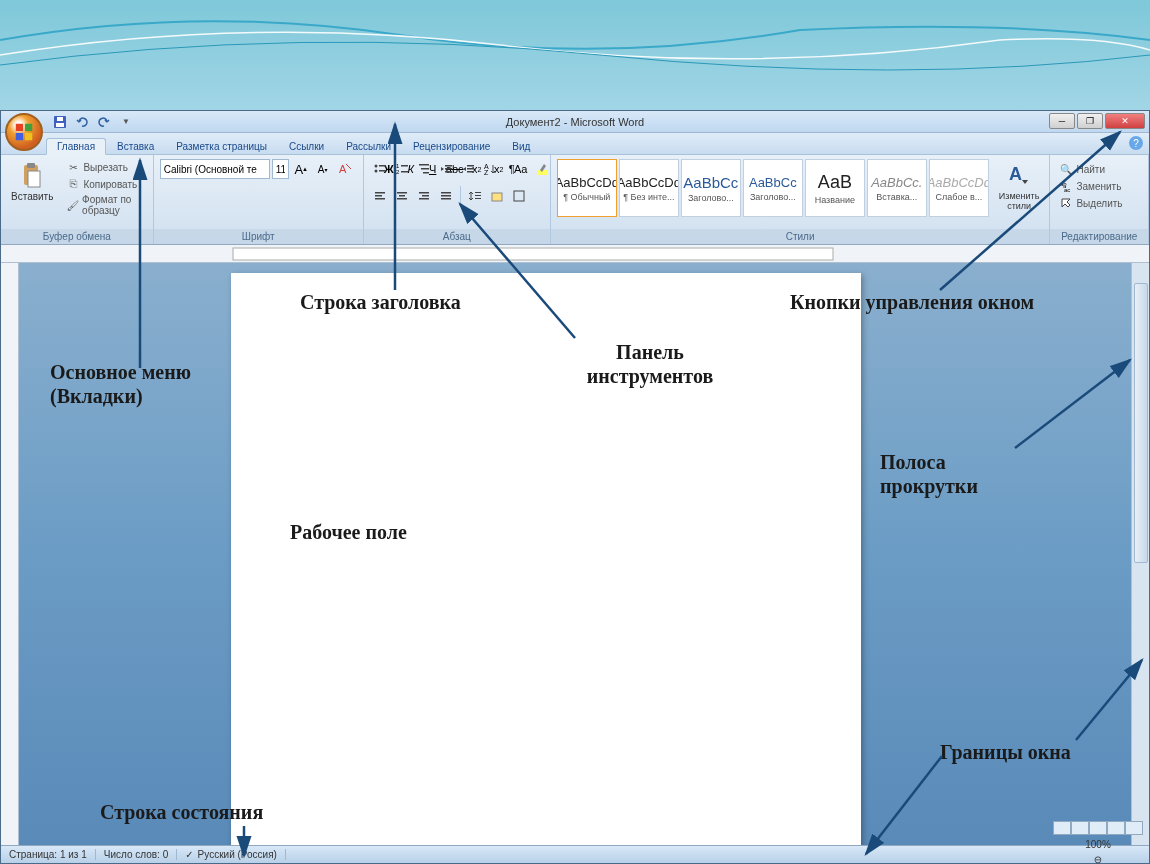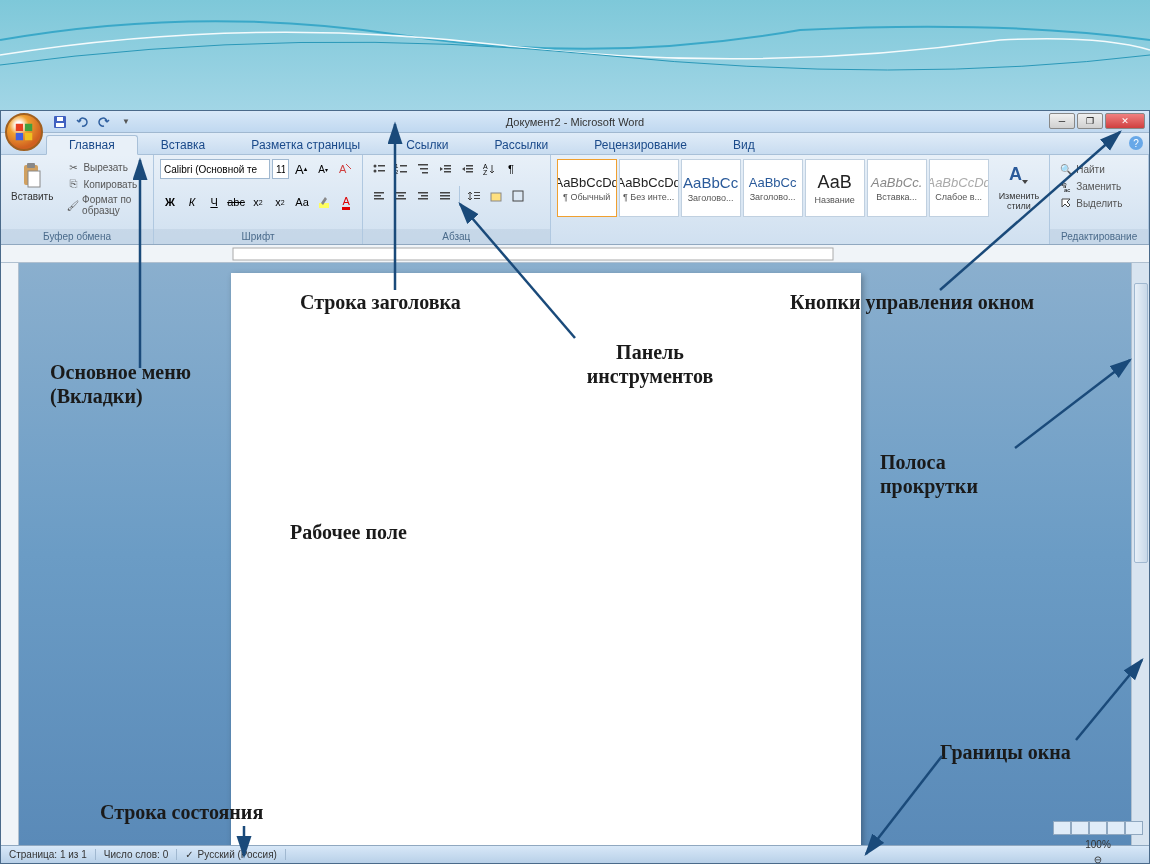--- a/index.html
+++ b/index.html
@@ -9,21 +9,21 @@
 .title-bar { height: 22px; background: linear-gradient(180deg, #d8e8f8 0%, #c0d8f0 100%); border-bottom: 1px solid #a0b8d0; display: flex; align-items: center; position: relative; }
 .office-button { width: 38px; height: 38px; border-radius: 50%; background: radial-gradient(circle at 35% 30%, #fff 10%, #f0a030 30%, #d06020 70%); position: absolute; left: 4px; top: 2px; z-index: 10; border: 2px solid #a06020; display: flex; align-items: center; justify-content: center; }
 .office-button svg { width: 22px; height: 22px; }
 .qat { margin-left: 50px; display: flex; gap: 4px; align-items: center; }
 .qat-btn { width: 18px; height: 18px; display: flex; align-items: center; justify-content: center; cursor: pointer; }
 .title-text { position: absolute; left: 50%; transform: translateX(-50%); font-size: 11px; color: #333; }
 .window-controls { position: absolute; right: 4px; top: 2px; display: flex; gap: 2px; }
 .win-ctrl { width: 26px; height: 16px; border: 1px solid #888; background: linear-gradient(180deg, #f0f0f0, #d0d0d0); display: flex; align-items: center; justify-content: center; font-size: 9px; cursor: pointer; border-radius: 2px; }
 .win-ctrl.close { background: linear-gradient(180deg, #f08080, #d04040); color: #fff; width: 40px; }
 .ribbon-tabs { height: 22px; background: linear-gradient(180deg, #e0ecf8, #c8dcf0); display: flex; align-items: flex-end; padding-left: 45px; border-bottom: 1px solid #a8c0d8; position: relative; }
-.tab { padding: 2px 22px; font-size: 12px; color: #1a4a8a; cursor: pointer; border: 1px solid transparent; border-bottom: none; }
+.tab { padding: 2px 10px; font-size: 10px; color: #1a4a8a; cursor: pointer; border: 1px solid transparent; border-bottom: none; }
 .tab.active { background: #e8f0f8; border: 1px solid #a8c0d8; border-bottom: 1px solid #e8f0f8; border-radius: 3px 3px 0 0; position: relative; top: 1px; }
 .help-btn { position: absolute; right: 6px; top: 3px; width: 14px; height: 14px; border-radius: 50%; background: #68a8e8; color: #fff; font-size: 10px; display: flex; align-items: center; justify-content: center; cursor: pointer; }
 .ribbon { height: 90px; background: linear-gradient(180deg, #e8f0f8 0%, #d0e0f0 100%); border-bottom: 1px solid #90a8c0; display: flex; }
 .ribbon-group { border-right: 1px solid #b0c8e0; display: flex; flex-direction: column; position: relative; padding: 2px 4px 0 4px; }
 .group-label { font-size: 10px; color: #4a6a8a; text-align: center; padding: 2px 0; background: rgba(180, 200, 220, 0.4); position: absolute; bottom: 0; left: 0; right: 0; }
 .group-body { flex: 1; display: flex; align-items: flex-start; gap: 2px; }
 .big-btn { display: flex; flex-direction: column; align-items: center; padding: 4px 6px; cursor: pointer; }
 .big-btn .icon { width: 28px; height: 28px; display: flex; align-items: center; justify-content: center; }
 .big-btn .lbl { font-size: 10px; color: #333; margin-top: 2px; }
 .small-btns { display: flex; flex-direction: column; gap: 1px; padding: 2px; }
@@ -142,21 +142,21 @@
           <div class="small-btn">
               <span class="mini-icon">🖌</span>
               <span>Формат по образцу</span>
             </div>
         </div>
       </div>
       <div class="group-label">Буфер обмена</div>
     </div>
 
     <div class="ribbon-group" style="width:210px">
-      <div class="group-body" style="flex-direction:column;gap:9px;">
+      <div class="group-body" style="flex-direction:row;gap:20px;">
         <div class="font-row">
           <input class="font-select name" value="Calibri (Основной те" style="">
           <input class="font-select size" value="11" style="">
           <span class="icon-btn" style="font-size:13px;">A<sup style="font-size:7px;">▴</sup></span>
           <span class="icon-btn" style="font-size:10px;">A<sup style="font-size:6px;">▾</sup></span>
           <span class="icon-btn">
               <svg width="14" height="14">
                 <text x="1" y="11" font-size="11" fill="#d04040">A</text>
                 <path d="M8,2 L13,7" stroke="#d04040"></path>
               </svg>
@@ -331,20 +331,21 @@
         <div class="big-btn">
           <span class="icon">
               <svg width="26" height="26">
                 <text x="3" y="18" font-size="18" fill="#2a5a9a" font-weight="bold">A</text>
                 <path d="M16,18 L22,18 L19,22 Z" fill="#444"></path>
               </svg>
             </span>
           <span class="lbl" style="font-size:9px;text-align:center;">Изменить стили</span>
         </div>
       </div>
+      <div class="group-label">Стили</div>
     </div>
 
     <div class="ribbon-group" style="width:100px">
       <div class="group-body">
         <div class="small-btns" style="padding-top:4px;">
           <div class="small-btn">
               <span class="mini-icon">🔍</span>
               <span>Найти</span>
             </div>
           <div class="small-btn">

